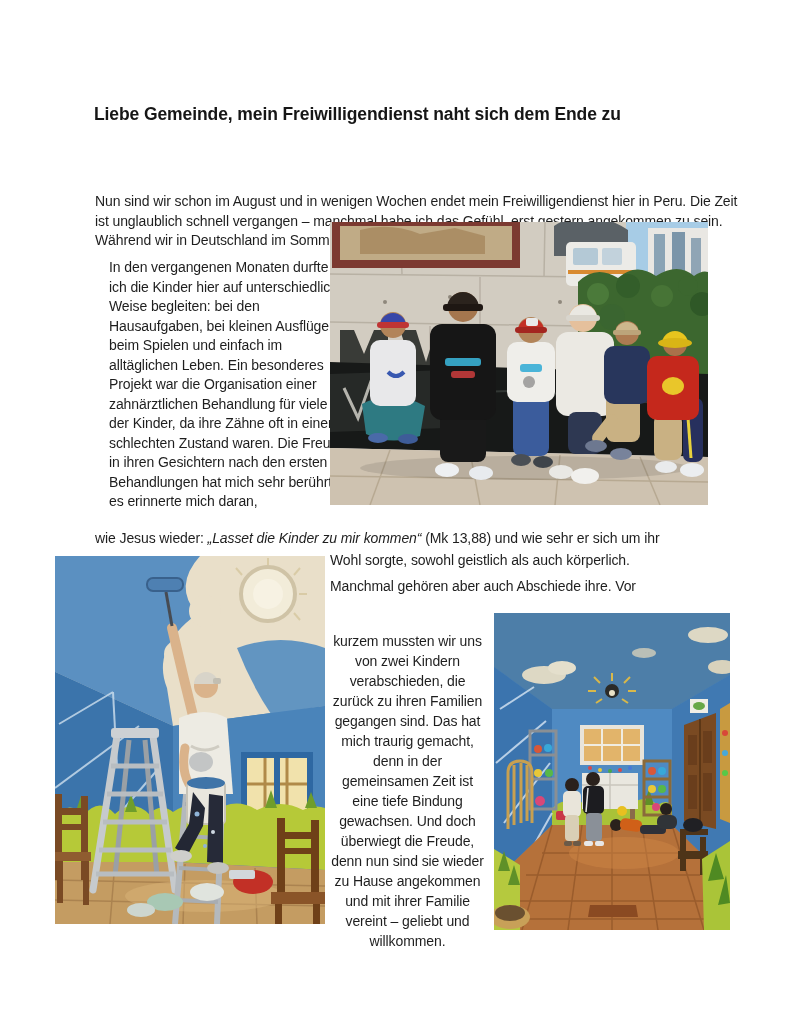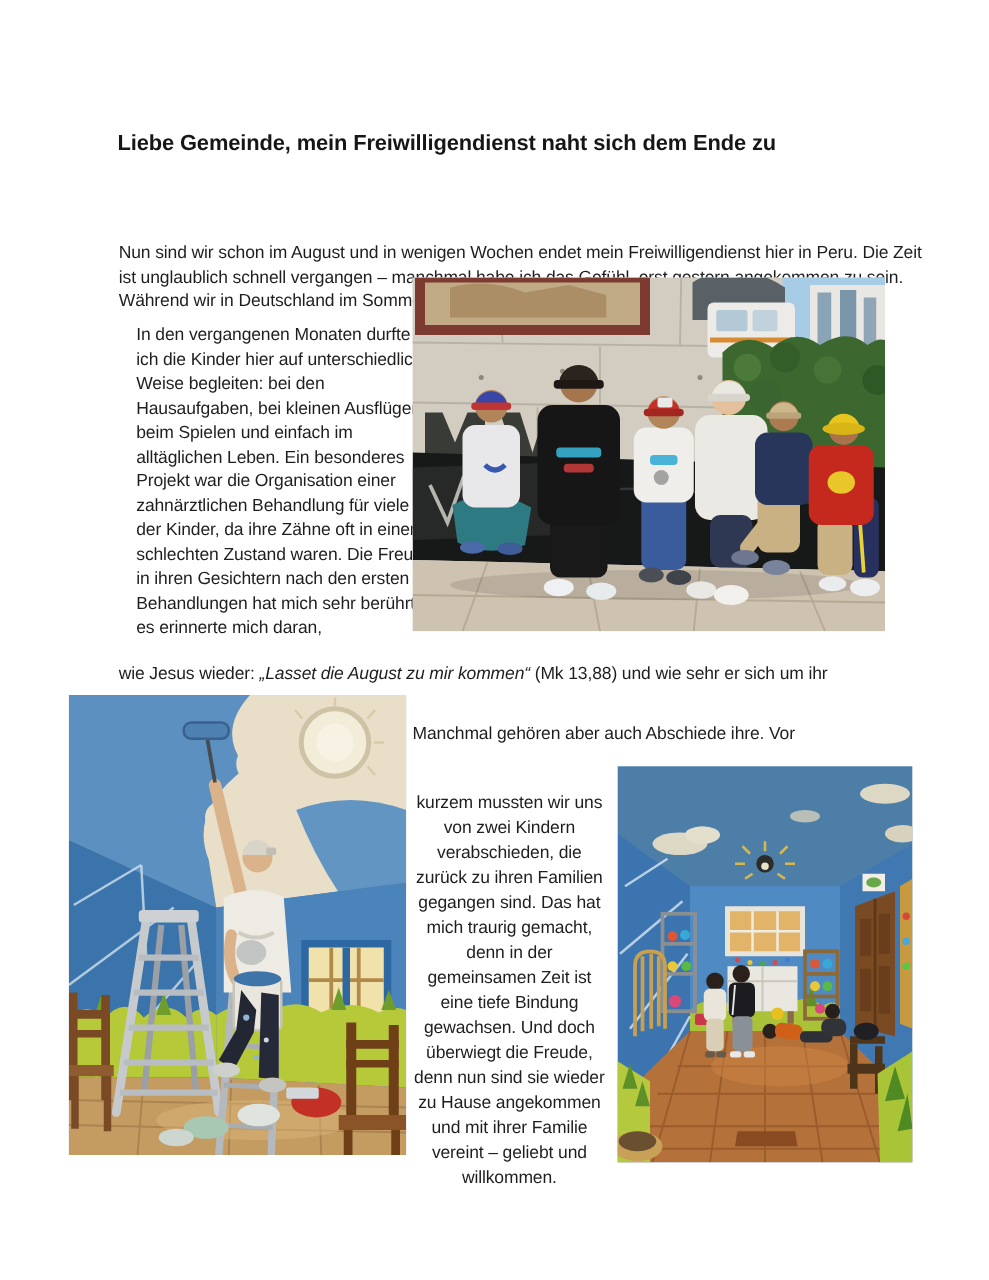--- a/index.html
+++ b/index.html
@@ -30,21 +30,22 @@
 <body>
 
 <div class="page">
 
   <h1 class="heading">Liebe Gemeinde, mein Freiwilligendienst naht sich dem Ende zu</h1>
 
   <p class="txt p1a">Nun sind wir schon im August und in wenigen Wochen endet mein Freiwilligendienst hier in Peru. Die Zeit ist unglaublich schnell vergangen – manchmal habe ich das Gefühl, erst gestern angekommen zu sein. Während wir in Deutschland im Sommer sind, verabschieden wir uns hier</p>
 
   <p class="txt p2">In den vergangenen Monaten durfte ich die Kinder hier auf unterschiedliche Weise begleiten: bei den Hausaufgaben, bei kleinen Ausflügen, beim Spielen und einfach im alltäglichen Leben. Ein besonderes Projekt war die Organisation einer zahnärztlichen Behandlung für viele der Kinder, da ihre Zähne oft in einem schlechten Zustand waren. Die Freude in ihren Gesichtern nach den ersten Behandlungen hat mich sehr berührt – es erinnerte mich daran,</p>
 
-  <p class="txt quoteline"><span>wie Jesus wieder: </span><span class="em">„Lasset die August zu mir kommen“</span><span> (Mk 13,88) und wie sehr er sich um ihr</span></p>
+  <p class="txt quoteline"><span>wie Jesus wieder: </span><span class="em">„Lasset die Kinder zu mir kommen“</span><span> (Mk 13,88) und wie sehr er sich um ihr</span></p>
+  <p class="txt quote2">Wohl sorgte, sowohl geistlich als auch körperlich.</p>
 
   <p class="txt p3first">Manchmal gehören aber auch Abschiede ihre. Vor</p>
   <p class="txt p3rest">kurzem mussten wir uns von zwei Kindern verabschieden, die zurück zu ihren Familien gegangen sind. Das hat mich traurig gemacht, denn in der gemeinsamen Zeit ist eine tiefe Bindung gewachsen. Und doch überwiegt die Freude, denn nun sind sie wieder zu Hause angekommen und mit ihrer Familie vereint – geliebt und willkommen.</p>
 
   <div class="photo photo1">
     <svg viewBox="0 0 378 283" preserveAspectRatio="none">
 
       <rect width="378" height="160" fill="#d2ccc1"></rect>
       <g stroke="#b8b1a4" stroke-width="1.5">
         <line x1="0" y1="52" x2="260" y2="55"></line>

